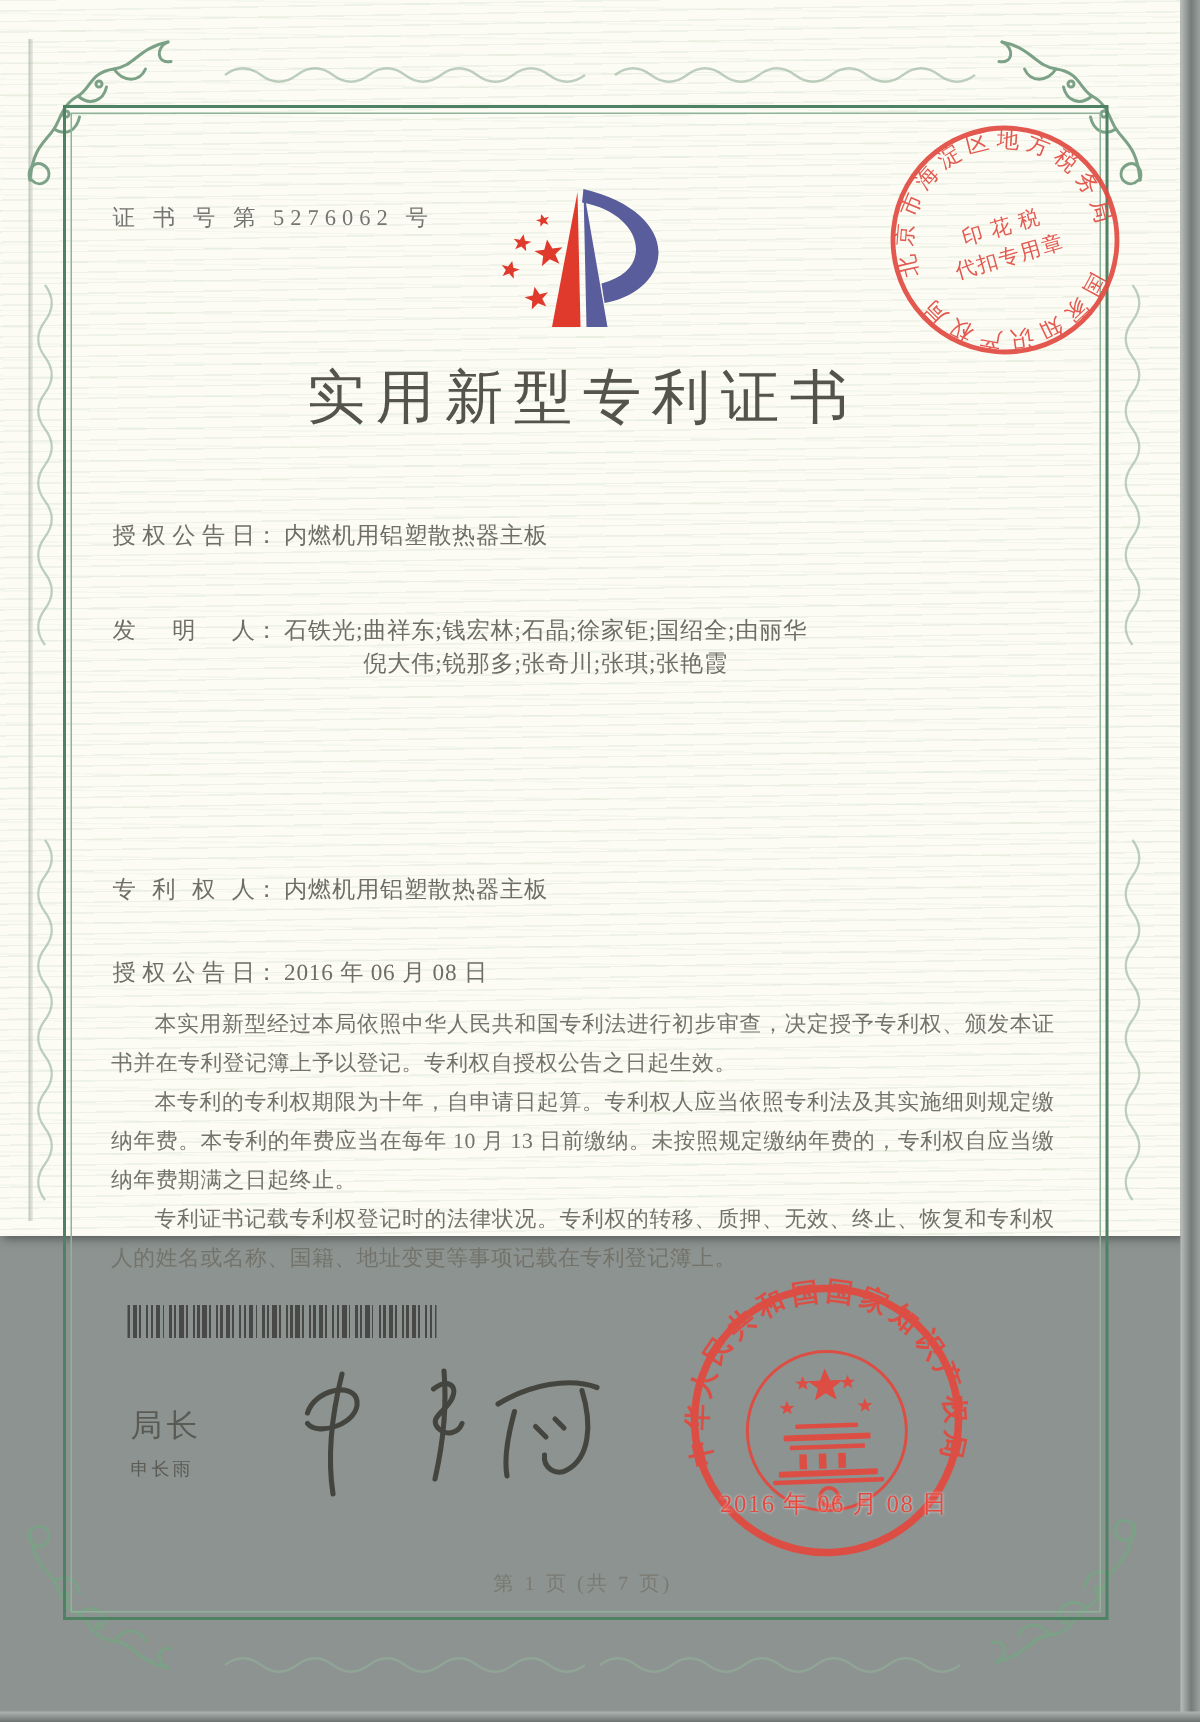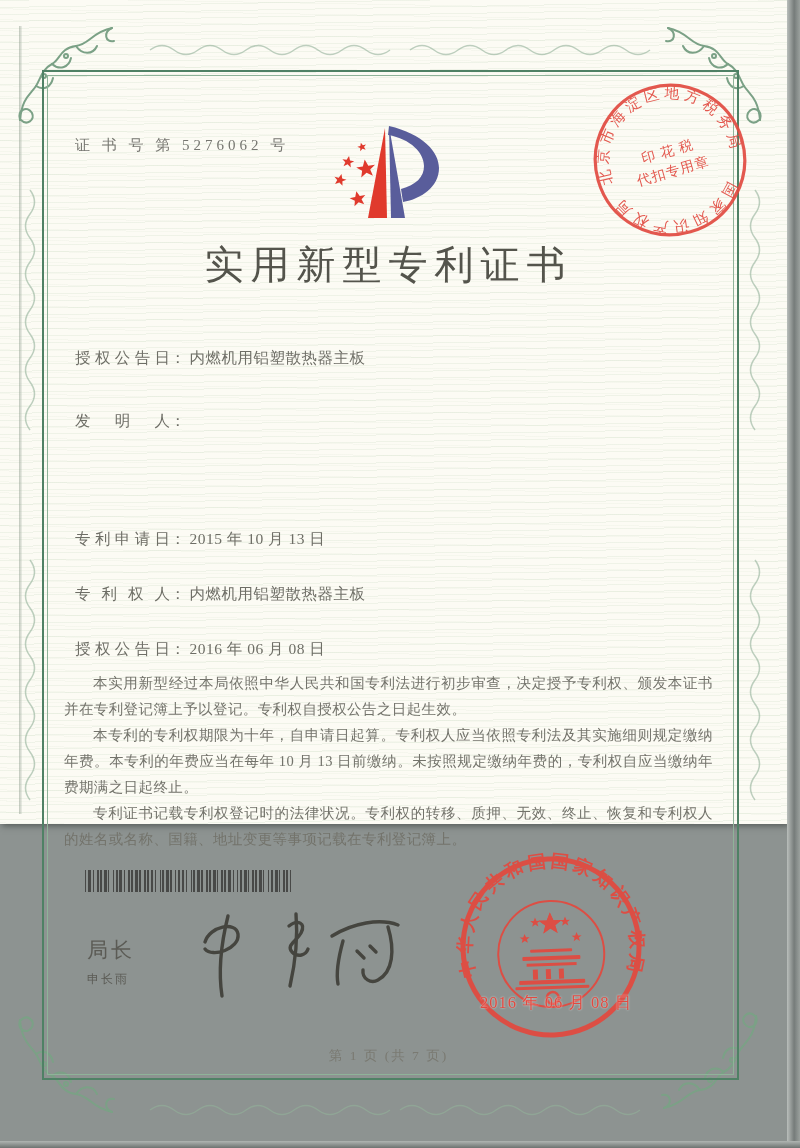--- a/index.html
+++ b/index.html
@@ -32,21 +32,21 @@
   .cert-no{position:absolute;left:33px;top:66px;font-size:15px;letter-spacing:4px;color:#767670;}
   .logo{position:absolute;left:283px;top:36px;}
   .title{
     position:absolute;left:0;top:168px;width:100%;text-align:center;
     font-size:39px;letter-spacing:7px;color:var(--title-gray,#54544c);font-weight:400;
   }
   .f-row{position:absolute;left:33px;right:20px;font-size:15.5px;color:var(--text-gray,#6e6e66);line-height:22px;}
   .f-lbl{display:inline-block;width:95px;text-align:justify;text-align-last:justify;vertical-align:top;}
   .f-colon{vertical-align:top;}
   .f-val{display:inline-block;vertical-align:top;letter-spacing:.5px;text-align:center;}
-  .paras{position:absolute;left:0;top:600px;width:100%;padding:0 22px;box-sizing:border-box;}
+  .paras{position:absolute;left:0;top:600px;width:100%;padding:0 32px;box-sizing:border-box;}
   .paras p{margin:0;font-size:14.5px;line-height:26px;color:#73736b;text-align:justify;text-indent:2em;letter-spacing:.4px;}
   .barcode{
     position:absolute;left:43px;top:800px;width:206px;height:22px;opacity:.85;
     background:repeating-linear-gradient(90deg,
       #3c3c3a 0 1.5px, transparent 1.5px 3.5px,
       #3c3c3a 3.5px 6.5px, transparent 6.5px 8px,
       #3c3c3a 8px 9px, transparent 9px 12.5px,
       #3c3c3a 12.5px 14px, transparent 14px 15.5px);
   }
   .issuer-role{position:absolute;left:45px;top:866px;font-size:21px;letter-spacing:3px;color:#5b5b55;
@@ -140,27 +140,27 @@
 
     <div class="title">实用新型专利证书</div>
 
     <div class="f-row" style="top:277px">
       <span class="f-lbl">授权公告日</span><span class="f-colon">：</span>
       <span class="f-val">内燃机用铝塑散热器主板</span>
     </div>
 
     <div class="f-row" style="top:340px">
       <span class="f-lbl">发明人</span><span class="f-colon">：</span>
-    </div>
-
-
-    <div class="f-row" style="top:458px">
-      <span class="f-lbl">专利申请日</span><span class="f-colon">：</span>
-      <span class="f-val">2015 年 10 月 13 日</span>
-    </div>
+      <span class="f-val">
+        <div>石铁光;曲祥东;钱宏林;石晶;徐家钜;国绍全;由丽华</div>
+        <div>倪大伟;锐那多;张奇川;张琪;张艳霞</div>
+      </span>
+    </div>
+
+
 
     <div class="f-row" style="top:513px">
       <span class="f-lbl">专利权人</span><span class="f-colon">：</span>
       <span class="f-val">内燃机用铝塑散热器主板</span>
     </div>
 
     <div class="f-row" style="top:568px">
       <span class="f-lbl">授权公告日</span><span class="f-colon">：</span>
       <span class="f-val">2016 年 06 月 08 日</span>
     </div>

